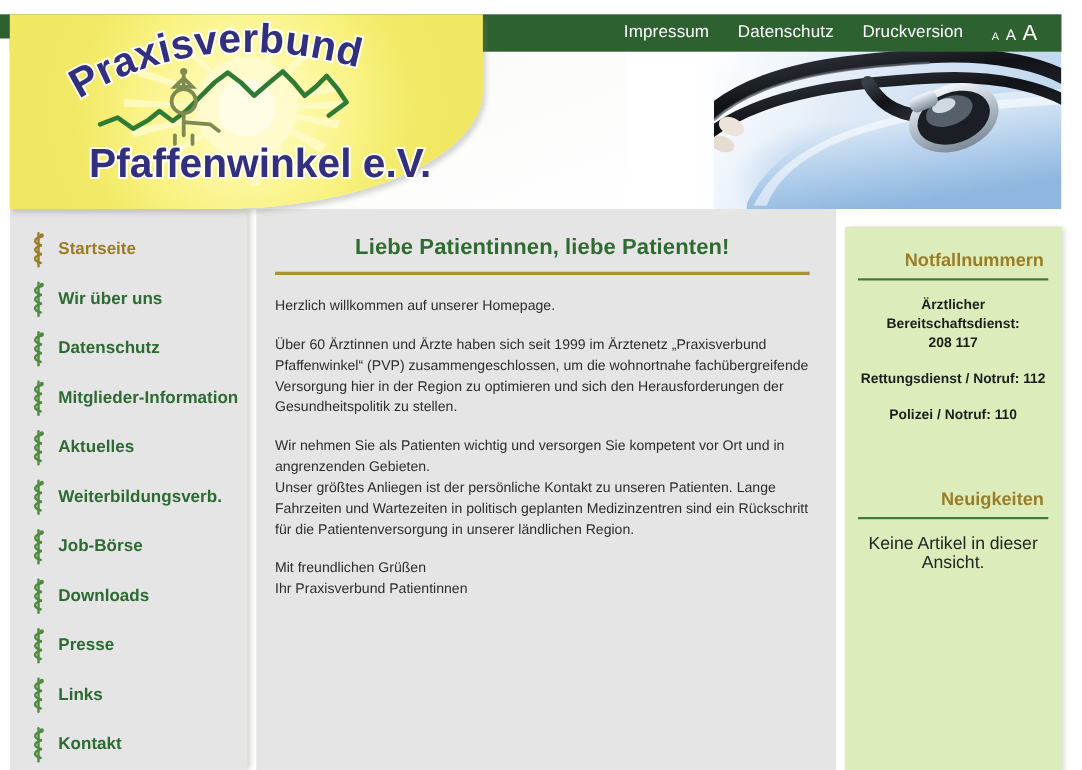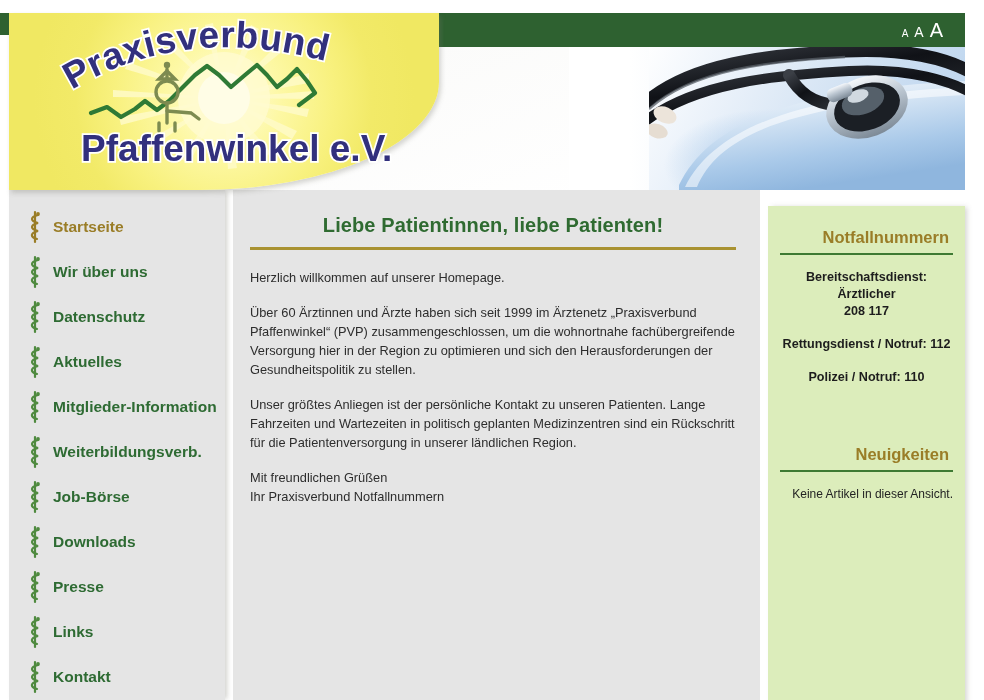--- a/index.html
+++ b/index.html
@@ -256,23 +256,23 @@
   .emerg-line {
     font-size: 12.6px;
     font-weight: bold;
     color: #1d1d1d;
     text-align: center;
     line-height: 17px;
   }
   .emerg-gap-sm { height: 16px; }
   .emerg-gap-lg { height: 26px; }
   .news-text {
-    font-size: 12px;
+    font-size: 16px;
     color: #232323;
-    text-align: right;
+    text-align: center;
     line-height: 17px;
   }
   .news-block { margin-top: 33px; }
 </style>
 </head>
 <body>
 
 <div id="page">
 
   <div id="banner">
@@ -380,20 +380,25 @@
 
       <text font-family="'Liberation Sans', sans-serif" font-size="37" font-weight="bold" fill="#32307d" stroke="#ffffff" stroke-width="3.4" paint-order="stroke" letter-spacing="0.5">
         <textPath href="#arcTop" startOffset="2%">Praxisverbund</textPath>
       </text>
 
       <text x="72" y="148" font-family="'Liberation Sans', sans-serif" font-size="37" font-weight="bold" fill="#32307d" stroke="#ffffff" stroke-width="3.4" paint-order="stroke">Pfaffenwinkel e.V.</text>
     </svg>
   </div>
 
   <div id="topbar">
+    <div class="navlinks">
+      <a href="#">Impressum</a>
+      <a href="#">Datenschutz</a>
+      <a href="#">Druckversion</a>
+    </div>
     <div class="fontsizes">
       <span class="fs-small">A</span>
       <span class="fs-medium">A</span>
       <span class="fs-large">A</span>
     </div>
   </div>
 
   <nav id="sidebar">
 
     <a class="nav-item active" href="#">
@@ -430,32 +435,32 @@
     </a>
 
     <a class="nav-item" href="#">
       <span class="nav-icon">
         <svg viewBox="0 0 20 34" xmlns="http://www.w3.org/2000/svg">
           <line x1="10" y1="2" x2="10" y2="32" stroke="#4f8a3f" stroke-width="2.2" stroke-linecap="round"></line>
           <path d="M13 5 C5 7, 5 11, 13 13 C5 15, 5 19, 13 21 C5 23, 5 27, 12 29" fill="none" stroke="#4f8a3f" stroke-width="2.2" stroke-linecap="round"></path>
           <circle cx="13" cy="4" r="1.9" fill="#4f8a3f"></circle>
         </svg>
       </span>
+      <span class="label">Mitglieder-Information</span>
+    </a>
+
+    <a class="nav-item" href="#">
+      <span class="nav-icon">
+        <svg viewBox="0 0 20 34" xmlns="http://www.w3.org/2000/svg">
+          <line x1="10" y1="2" x2="10" y2="32" stroke="#4f8a3f" stroke-width="2.2" stroke-linecap="round"></line>
+          <path d="M13 5 C5 7, 5 11, 13 13 C5 15, 5 19, 13 21 C5 23, 5 27, 12 29" fill="none" stroke="#4f8a3f" stroke-width="2.2" stroke-linecap="round"></path>
+          <circle cx="13" cy="4" r="1.9" fill="#4f8a3f"></circle>
+        </svg>
+      </span>
       <span class="label">Aktuelles</span>
-    </a>
-
-    <a class="nav-item" href="#">
-      <span class="nav-icon">
-        <svg viewBox="0 0 20 34" xmlns="http://www.w3.org/2000/svg">
-          <line x1="10" y1="2" x2="10" y2="32" stroke="#4f8a3f" stroke-width="2.2" stroke-linecap="round"></line>
-          <path d="M13 5 C5 7, 5 11, 13 13 C5 15, 5 19, 13 21 C5 23, 5 27, 12 29" fill="none" stroke="#4f8a3f" stroke-width="2.2" stroke-linecap="round"></path>
-          <circle cx="13" cy="4" r="1.9" fill="#4f8a3f"></circle>
-        </svg>
-      </span>
-      <span class="label">Mitglieder-Information</span>
     </a>
 
     <a class="nav-item" href="#">
       <span class="nav-icon">
         <svg viewBox="0 0 20 34" xmlns="http://www.w3.org/2000/svg">
           <line x1="10" y1="2" x2="10" y2="32" stroke="#4f8a3f" stroke-width="2.2" stroke-linecap="round"></line>
           <path d="M13 5 C5 7, 5 11, 13 13 C5 15, 5 19, 13 21 C5 23, 5 27, 12 29" fill="none" stroke="#4f8a3f" stroke-width="2.2" stroke-linecap="round"></path>
           <circle cx="13" cy="4" r="1.9" fill="#4f8a3f"></circle>
         </svg>
       </span>
@@ -518,31 +523,32 @@
     </a>
 
   </nav>
 
   <main id="main">
     <h1>Liebe Patientinnen, liebe Patienten!</h1>
     <div class="hr-gold"></div>
 
     <p>Herzlich willkommen auf unserer Homepage.</p>
     <p>Über 60 Ärztinnen und Ärzte haben sich seit 1999 im Ärztenetz „Praxisverbund Pfaffenwinkel“ (PVP) zusammengeschlossen, um die wohnortnahe fachübergreifende Versorgung hier in der Region zu optimieren und sich den Herausforderungen der Gesundheitspolitik zu stellen.</p>
+    <p class="tight">Wir nehmen Sie als Patienten wichtig und versorgen Sie kompetent vor Ort und in angrenzenden Gebieten.</p>
     <p>Unser größtes Anliegen ist der persönliche Kontakt zu unseren Patienten. Lange Fahrzeiten und Wartezeiten in politisch geplanten Medizinzentren sind ein Rückschritt für die Patientenversorgung in unserer ländlichen Region.</p>
     <p class="tight">Mit freundlichen Grüßen</p>
-    <p>Ihr Praxisverbund Notfallnummern</p>
+    <p>Ihr Praxisverbund Patientinnen</p>
   </main>
 
   <aside id="rightcol">
     <h2>Notfallnummern</h2>
     <div class="hr-green"></div>
 
+    <div class="emerg-line">Ärztlicher</div>
     <div class="emerg-line">Bereitschaftsdienst:</div>
-    <div class="emerg-line">Ärztlicher</div>
     <div class="emerg-line">208 117</div>
 
     <div class="emerg-gap-sm"></div>
     <div class="emerg-line">Rettungsdienst / Notruf:  112</div>
 
     <div class="emerg-gap-sm"></div>
     <div class="emerg-line">Polizei / Notruf: 110</div>
 
     <div class="emerg-gap-lg"></div>
 

